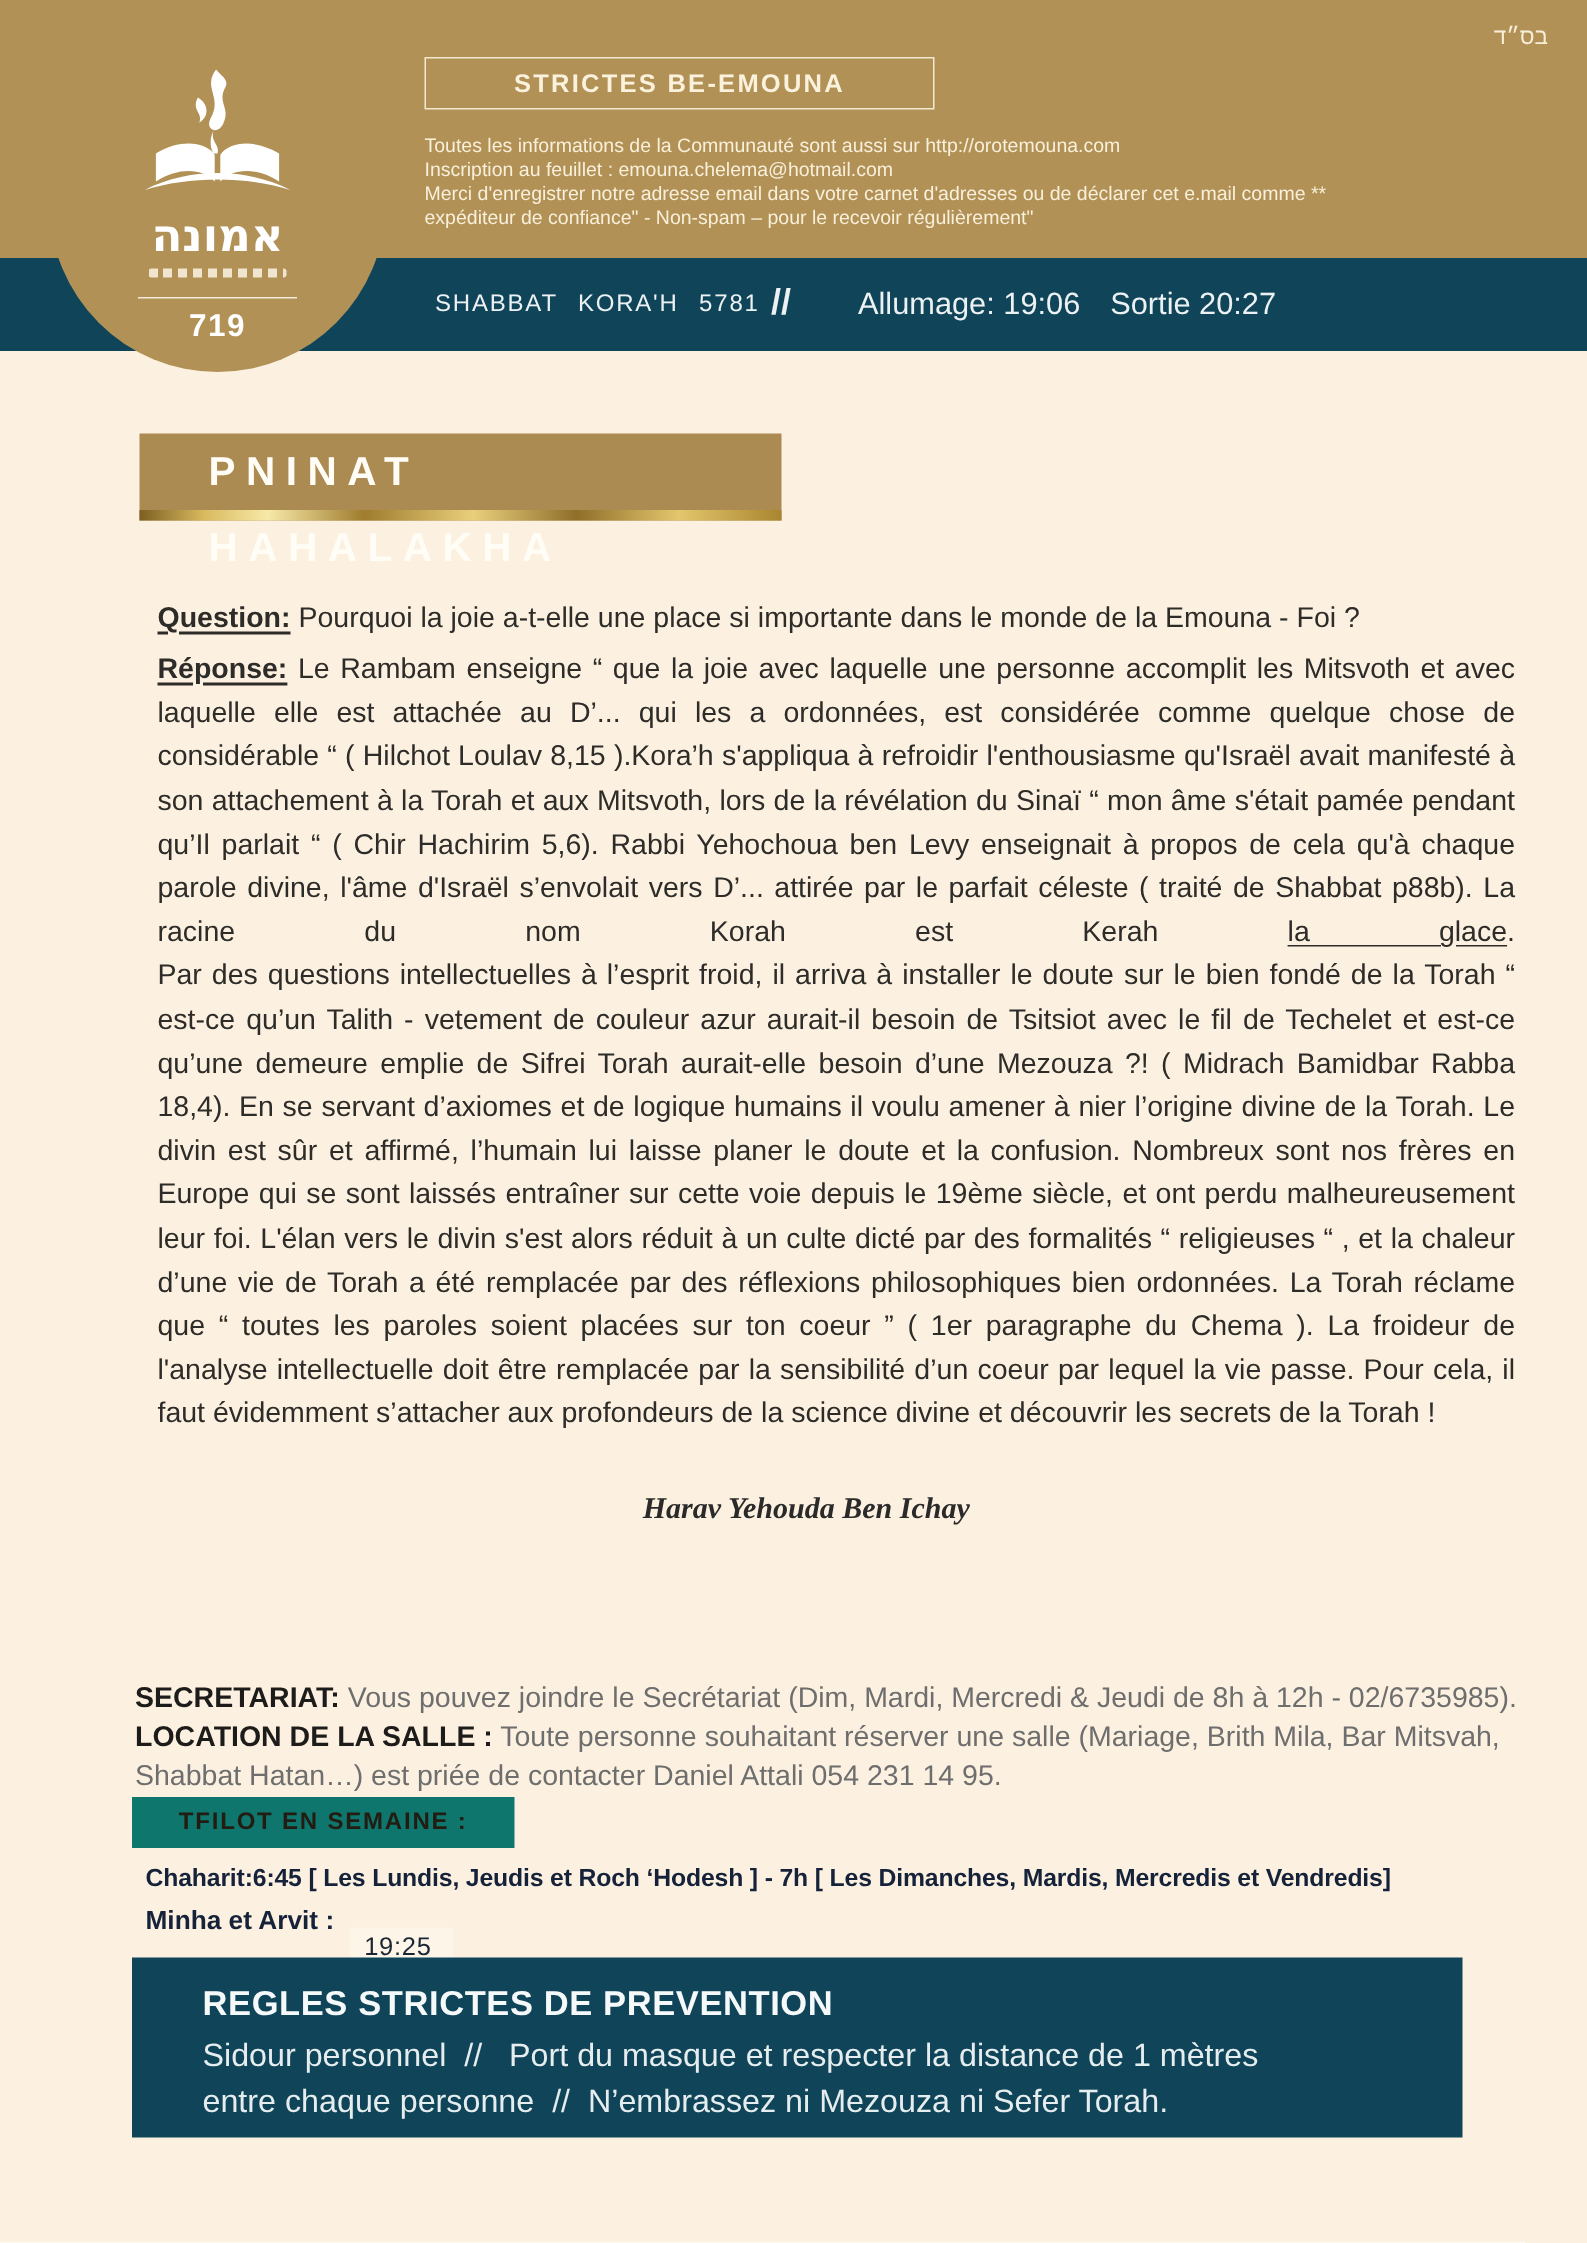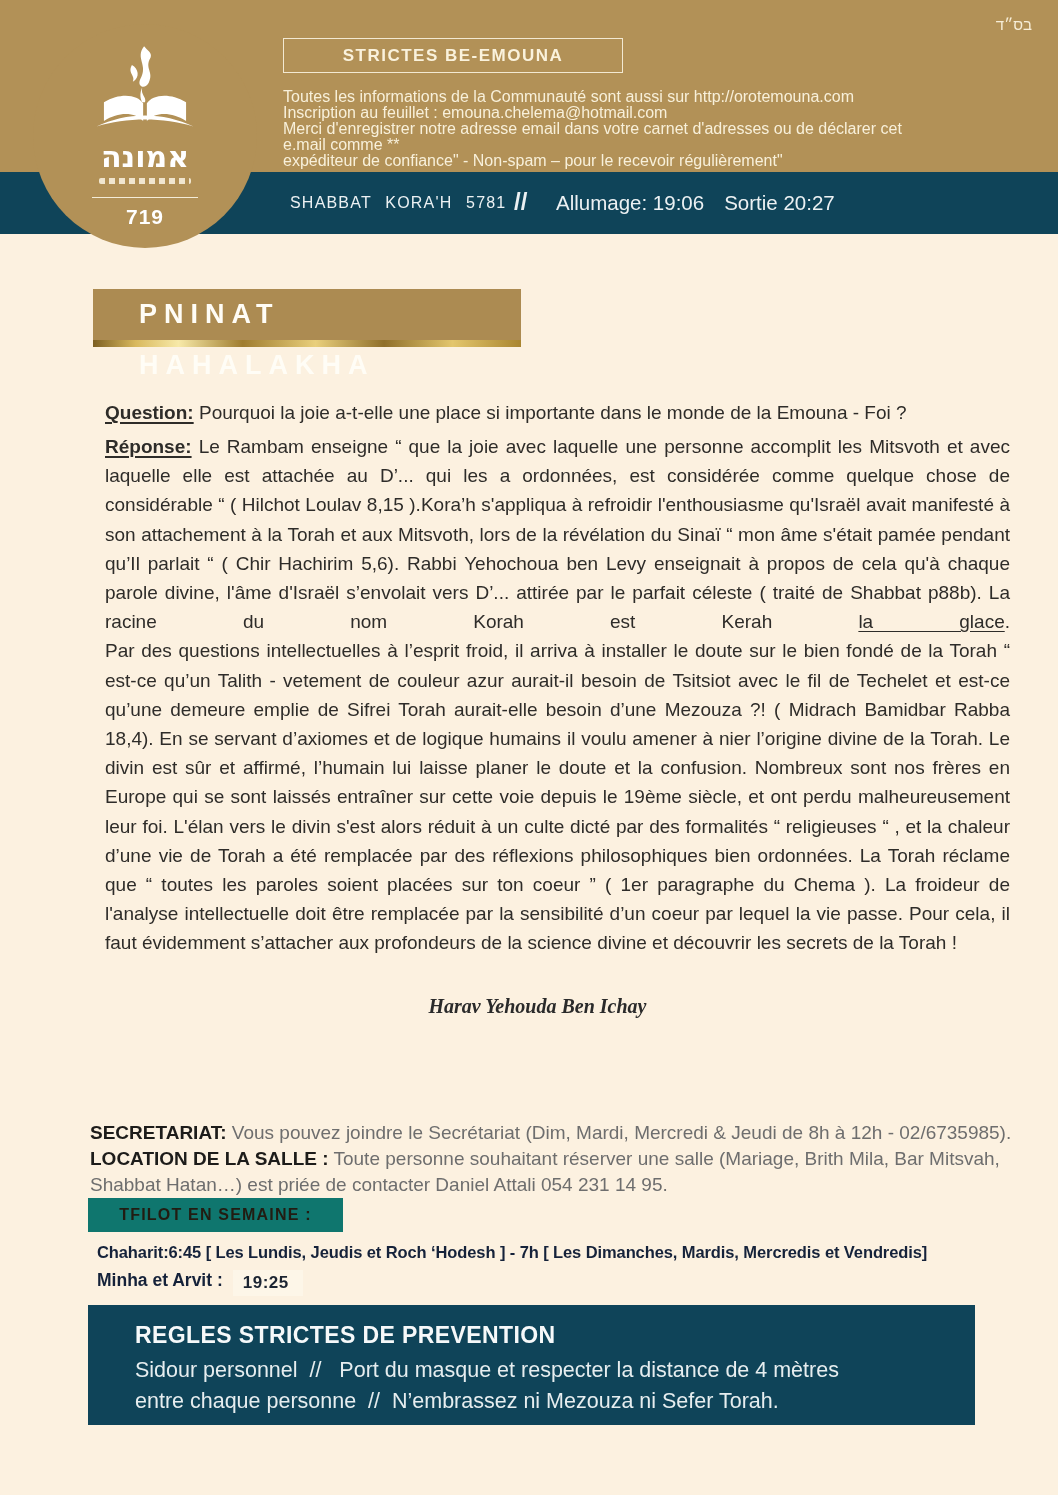--- a/index.html
+++ b/index.html
@@ -12,27 +12,27 @@
   
   .header { position:absolute; top:0; left:0; width:1058px; height:172px; background:#b29157; }
   .bsd { position:absolute; top:16px; right:26px; color:#f7eed8; font-size:15px; }
   .title-box {
     position:absolute; top:38px; left:283px; width:338px; height:33px;
     border:1.5px solid rgba(250,243,224,.9);
     display:flex; align-items:center; justify-content:center;
     color:#faf2dc; font-weight:700; font-size:17px; letter-spacing:1.5px;
   }
   .hdr-info { position:absolute; top:89px; left:283px; width:660px;
-    color:#f8f0da; font-size:16px; line-height:16px; }
+    color:#f8f0da; font-size:13px; line-height:16px; }
 
   
   .shabbat-bar { position:absolute; top:172px; left:0; width:1058px; height:62px; background:#0f4459; color:#ecf1f3; }
   .sb-name  { position:absolute; left:290px; top:0; line-height:62px; font-size:16px; letter-spacing:1.2px; word-spacing:8px; }
   .sb-sep   { position:absolute; left:514px; top:0; line-height:59px; font-size:24px; font-weight:700; }
-  .sb-times { position:absolute; left:556px; top:0; line-height:62px; font-size:20.5px; }
+  .sb-times { position:absolute; left:572px; top:0; line-height:62px; font-size:20.5px; }
   .sb-allumage { margin-right:20px; }
 
   
   .medallion {
     position:absolute; top:24px; left:33px; width:224px; height:224px;
     border-radius:50%; background:#b29157; text-align:center; z-index:3;
   }
   .logo-svg { margin-top:20px; width:112px; height:98px; }
   .heb-name { color:#ffffff; font-weight:700; font-size:30px; line-height:30px; margin-top:-4px;
     font-family:"DejaVu Sans", sans-serif; }
@@ -65,23 +65,23 @@
     font-size:19px; line-height:26px; color:#6e6e6e; }
   .secretariat .b { color:#1d1c1a; font-weight:700; }
 
   
   .badge { position:absolute; top:1198px; left:88px; width:255px; height:34px; background:#0f766e;
     color:#221c12; font-weight:700; font-size:16px; letter-spacing:1.2px;
     display:flex; align-items:center; justify-content:center; }
   .chaharit { position:absolute; top:1243px; left:97px; width:950px; color:#15223a; }
   .ch-line1 { font-weight:700; font-size:16.5px; letter-spacing:-0.1px; white-space:nowrap; }
   .ch-line2 { margin-top:6px; font-weight:700; font-size:17.5px; }
-  .ch-val { font-weight:700; font-size:17px; color:#1c2533; background:#fdf6e8;
+  .ch-val { font-weight:400; font-size:17px; color:#1c2533; background:#fdf6e8;
     display:inline-block; padding:3px 14px 3px 10px; margin-left:10px;
-    position:relative; top:2px; letter-spacing:.5px; }
+    position:relative; top:17px; letter-spacing:.5px; }
 
   
   .prevention { position:absolute; top:1305px; left:88px; width:887px; height:120px; background:#0f4459; color:#e6edef; }
   .pv-inner { padding:17px 20px 0 47px; }
   .pv-title { font-weight:800; font-size:23px; letter-spacing:.4px; color:#f6f9fa; }
   .pv-line { font-size:21.5px; line-height:31px; white-space:pre-wrap; }
   .pv-line.first { margin-top:6px; }
 </style>
 </head>
 <body>
@@ -160,18 +160,18 @@
   <div class="chaharit">
     <div class="ch-line1">Chaharit:6:45 [ Les Lundis, Jeudis et Roch ‘Hodesh ] - 7h [ Les Dimanches, Mardis, Mercredis et Vendredis]</div>
     <div class="ch-line2">
       <span>Minha et Arvit :</span><span class="ch-val">19:25</span>
     </div>
   </div>
 
   <div class="prevention">
     <div class="pv-inner">
       <div class="pv-title">REGLES STRICTES DE PREVENTION</div>
-      <div class="pv-line first">Sidour personnel  //   Port du masque et respecter la distance de 4 mètres</div>
+      <div class="pv-line first">Sidour personnel  //   Port du masque et respecter la distance de 1 mètres</div>
       <div class="pv-line">entre chaque personne  //  N’embrassez ni Mezouza ni Sefer Torah.</div>
     </div>
   </div>
 
 </div>
 
 </body></html>

